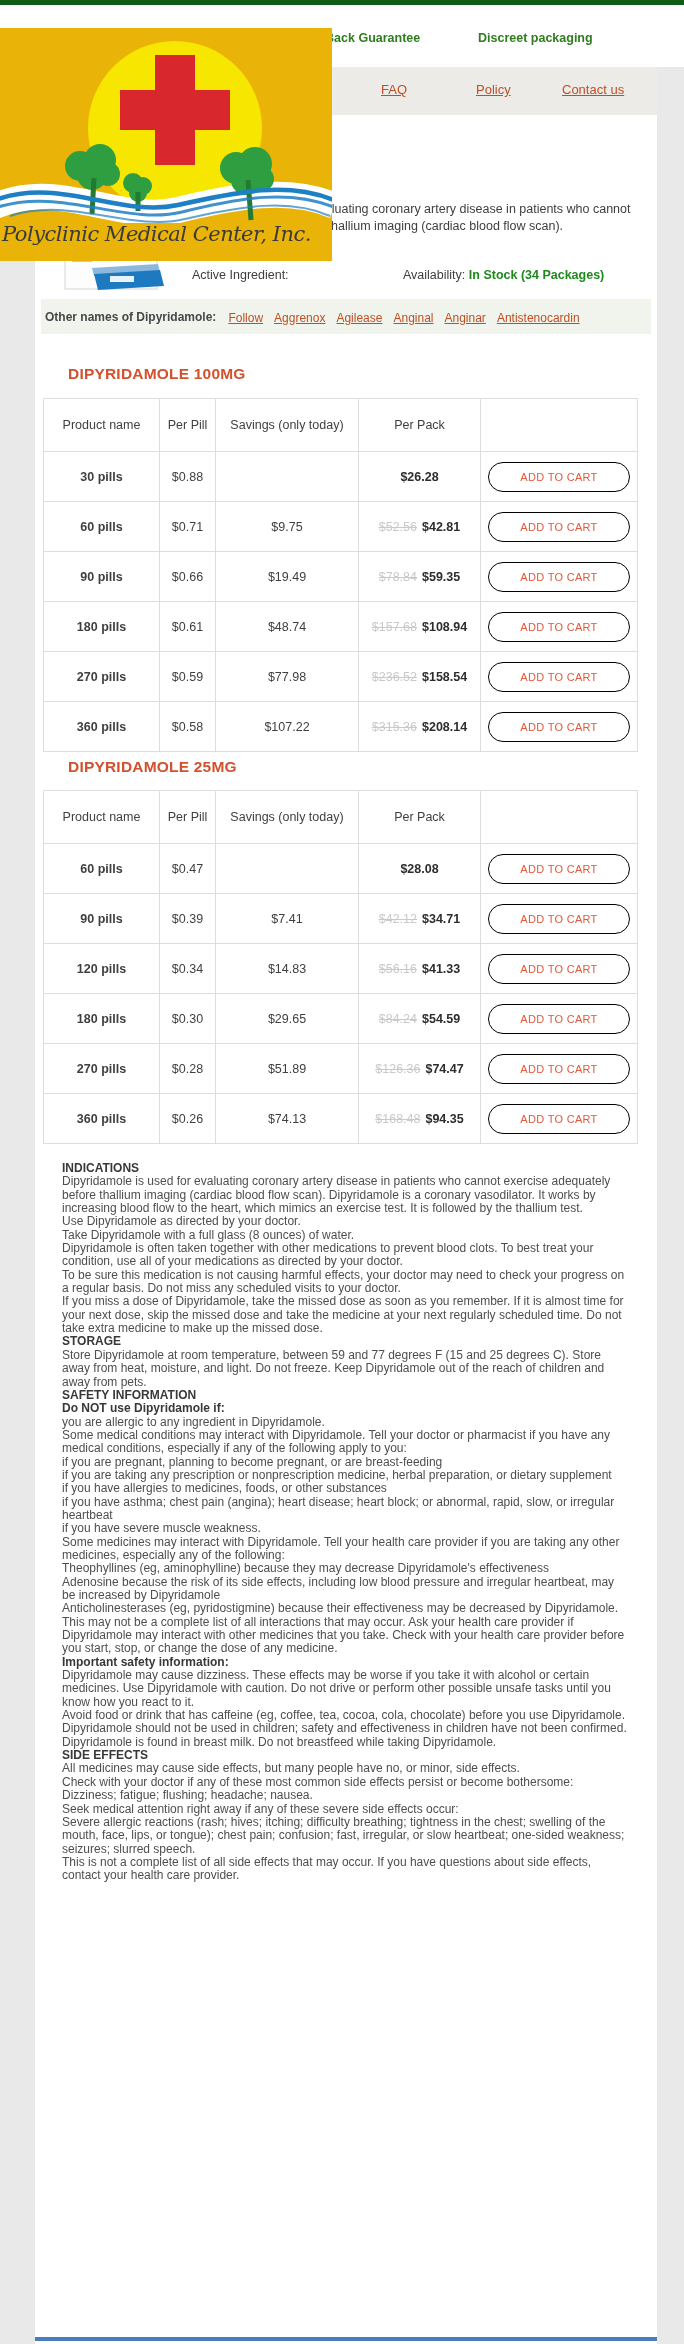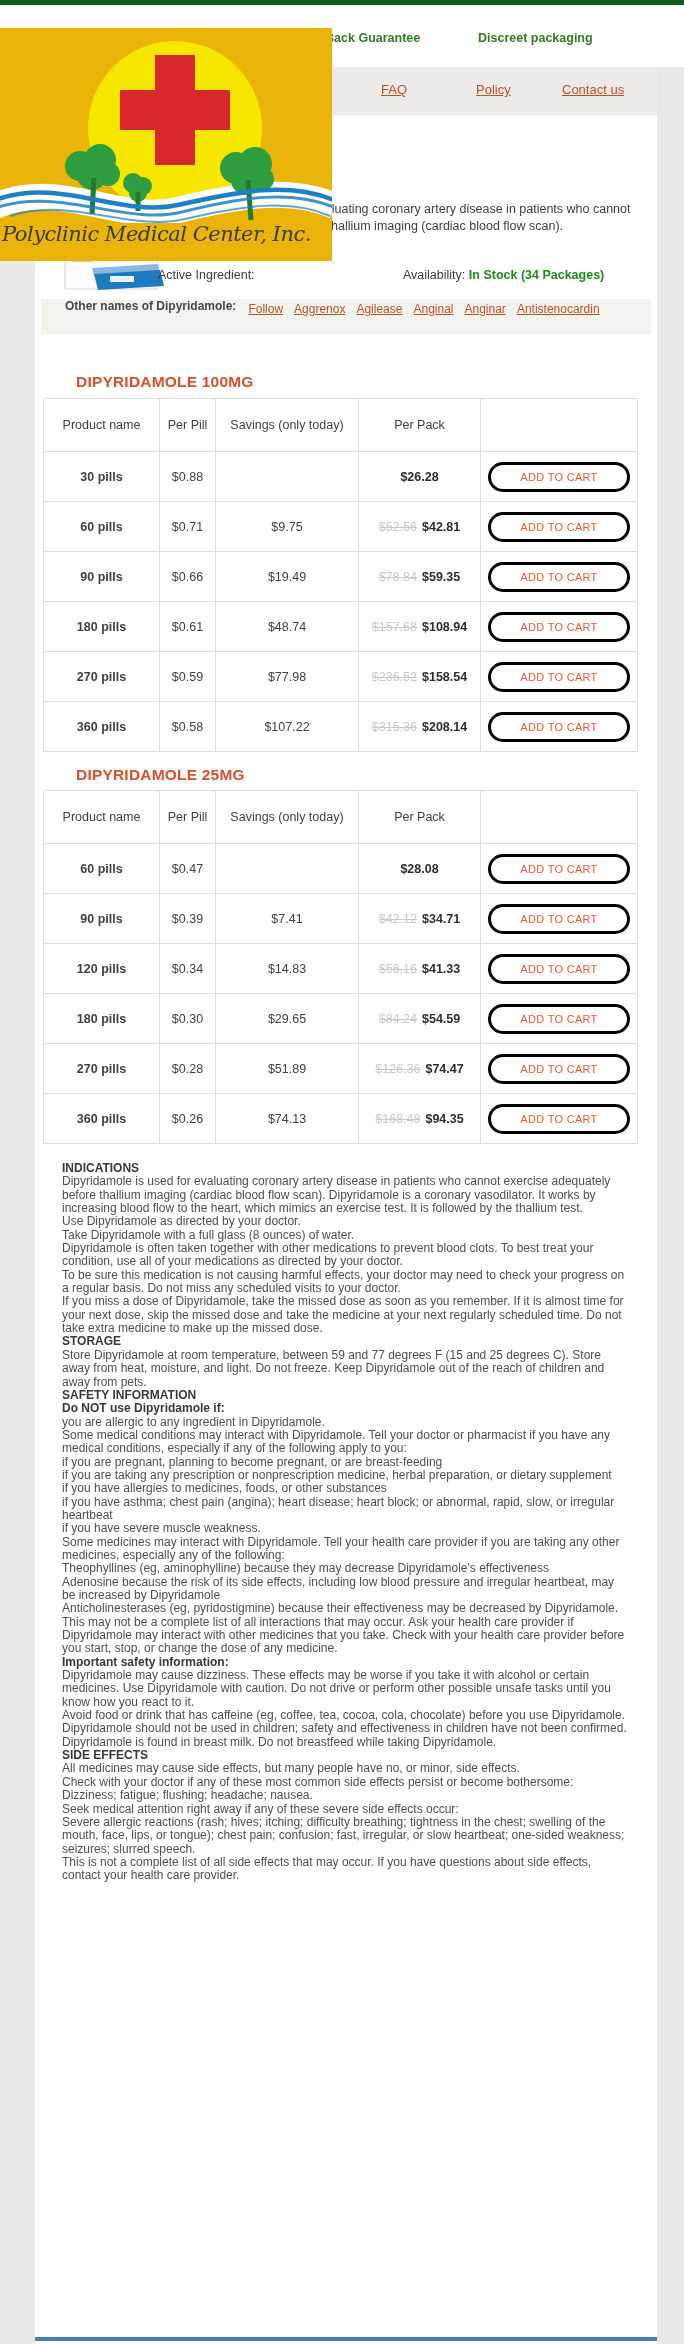--- a/index.html
+++ b/index.html
@@ -19,42 +19,42 @@
   .nav-policy{left:476px;}
   .nav-contact{left:562px;}
 
   
   .logo-block{position:absolute;left:0;top:0;width:332px;height:233px;background:#eab308;z-index:5;margin-top:28px;}
   .logo-text{position:absolute;left:2px;top:194px;width:330px;font-family:"DejaVu Serif",serif;font-style:italic;font-size:21px;color:#3b3b3b;white-space:nowrap;letter-spacing:-0.5px;}
 
   
   .description{position:absolute;left:174px;top:201px;width:462px;font-size:12.5px;line-height:17px;color:#3e3e3e;z-index:1;}
   .package-img{position:absolute;left:64px;top:244px;z-index:1;}
-  .active-ingredient{position:absolute;left:158px;top:268px;font-size:12.5px;color:#3e3e3e;z-index:1;}
+  .active-ingredient{position:absolute;left:192px;top:268px;font-size:12.5px;color:#3e3e3e;z-index:1;}
   .availability{position:absolute;left:403px;top:268px;font-size:12.5px;color:#3e3e3e;z-index:1;white-space:nowrap;}
   .availability .stock{font-weight:bold;color:#1e8a1e;}
 
-  .other-names{position:absolute;left:41px;top:299px;width:610px;height:35px;background:#f1f4ec;z-index:1;display:flex;padding-left:24px;box-sizing:border-box;}
+  .other-names{position:absolute;left:41px;top:299px;width:610px;height:35px;background:#f1f4ec;z-index:1;display:flex;align-items:center;padding-left:4px;box-sizing:border-box;}
   .other-names .label{font-size:12px;font-weight:bold;color:#474747;margin-right:12px;white-space:nowrap;}
   .other-names a{font-size:12px;color:#bf4e22;text-decoration:underline;margin-right:11px;cursor:pointer;white-space:nowrap;}
 
   
-  .section-title{position:absolute;left:60px;margin:16px;font-size:15.5px;font-weight:bold;color:#d2512e;letter-spacing:0.2px;z-index:1;}
+  .section-title{position:absolute;left:60px;margin:8px;font-size:15.5px;font-weight:bold;color:#d2512e;letter-spacing:0.2px;z-index:1;}
   .title-1{top:357px;}
   .title-2{top:750px;}
   table.price{position:absolute;left:43px;width:594px;border-collapse:collapse;table-layout:fixed;background:#fff;z-index:1;}
   .table-1{top:398px;}
   .table-2{top:790px;}
   table.price th, table.price td{border:1px solid #dedede;vertical-align:middle;font-size:12.5px;color:#3f3f3f;padding:0;}
   table.price th{height:52px;font-weight:normal;text-align:center;}
   table.price td{height:49px;text-align:center;}
   td.c-name{text-align:left;padding-left:17px;font-weight:bold;color:#2d2d2d;}
   span.old-price{color:#c9c9c9;text-decoration:line-through;margin-right:5px;text-align:center;}
   span.new-price{font-weight:bold;color:#2d2d2d;}
-  button.cart{display:inline-block;width:142px;height:30px;background:#fff;border:3px solid #000000;border-radius:17px;color:#e2593a;font-size:11px;font-family:"Liberation Sans",sans-serif;letter-spacing:0.3px;cursor:pointer;}
+  button.cart{display:inline-block;width:142px;height:30px;background:#fff;border:1px solid #000000;border-radius:17px;color:#e2593a;font-size:11px;font-family:"Liberation Sans",sans-serif;letter-spacing:0.3px;cursor:pointer;}
 
   
   .info-text{position:absolute;left:62px;top:1162px;width:566px;z-index:1;}
   .info-text p{margin:0;font-size:12px;line-height:13.35px;color:#4e4e4e;}
   .info-text p.bold{font-weight:bold;color:#383838;}
 
   .footer-line{position:absolute;left:35px;top:2337px;width:622px;height:4px;background:#4a7dbd;z-index:1;}
 </style>
 </head>
 <body>

